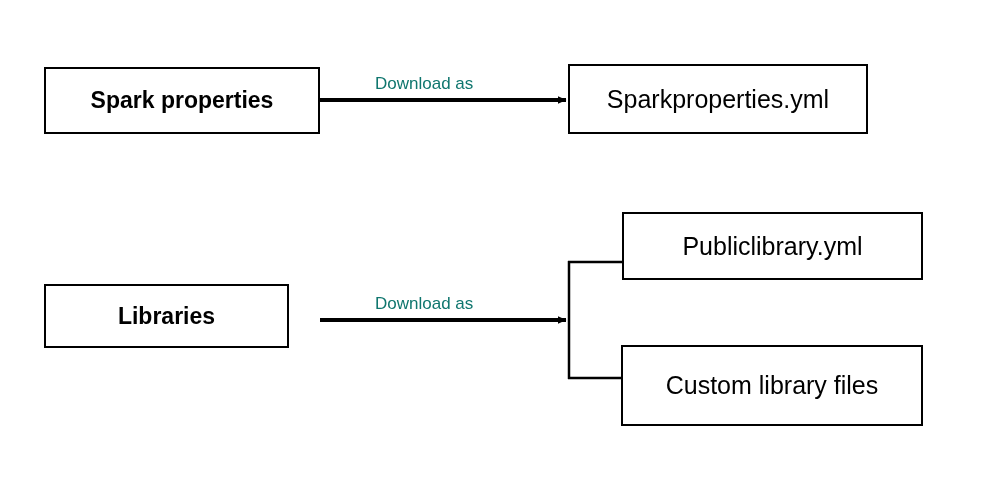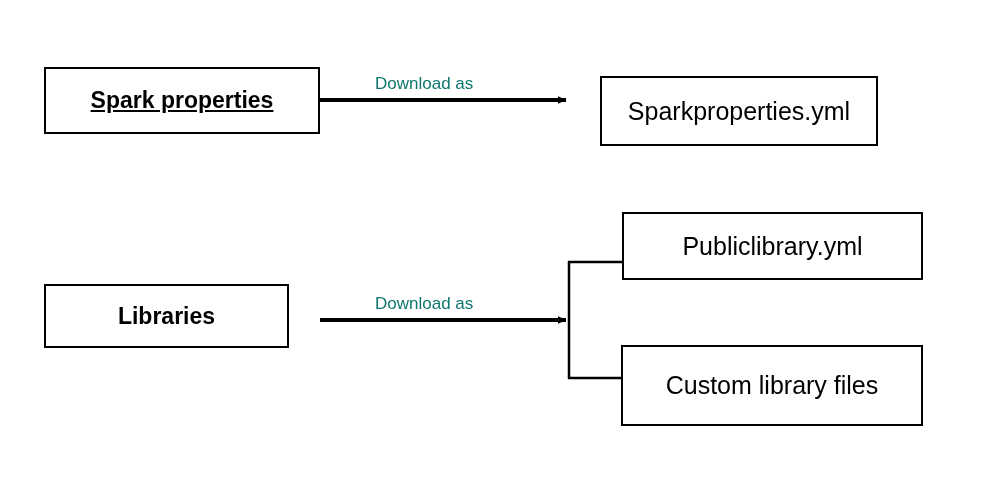--- a/index.html
+++ b/index.html
@@ -46,22 +46,22 @@
   .edge-label {
     position: absolute;
     color: #0f766e;
     font-size: 17px;
     font-weight: normal;
     white-space: nowrap;
     line-height: 1;
   }
 
   
-  #node-spark-properties { left: 44px;  top: 67px;  width: 276px; height: 67px; text-decoration: underline; }
-  #node-spark-yml        { left: 568px; top: 76px;  width: 278px; height: 70px; margin-left: 32px; }
+  #node-spark-properties { left: 44px;  top: 67px;  width: 276px; height: 67px; }
+  #node-spark-yml        { left: 568px; top: 64px;  width: 300px; height: 70px; }
   #node-libraries        { left: 44px;  top: 284px; width: 245px; height: 64px; }
   #node-public-library   { left: 622px; top: 212px; width: 301px; height: 68px; }
   #node-custom-library   { left: 621px; top: 345px; width: 302px; height: 81px; }
 
   
   #edge-label-spark      { left: 375px; top: 75px;  }
   #edge-label-libraries  { left: 375px; top: 295px; }
 </style>
 </head>
 <body>

